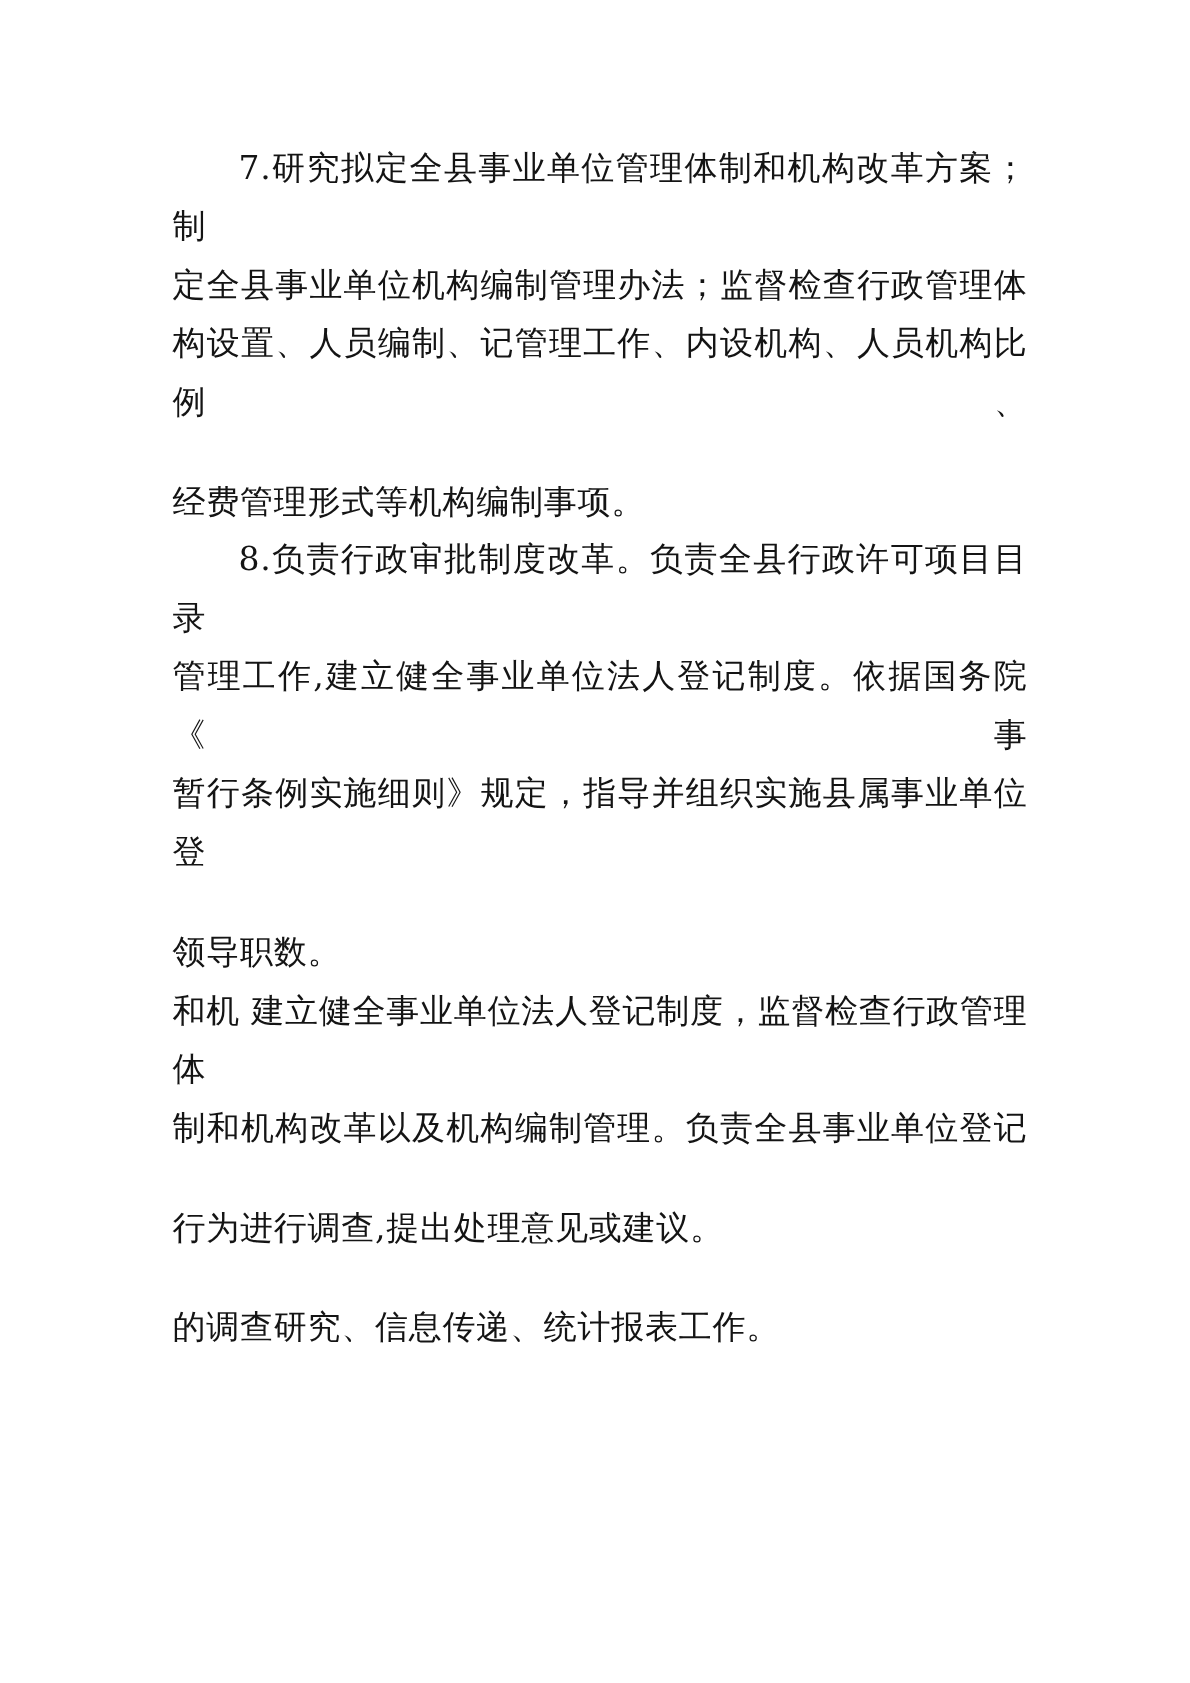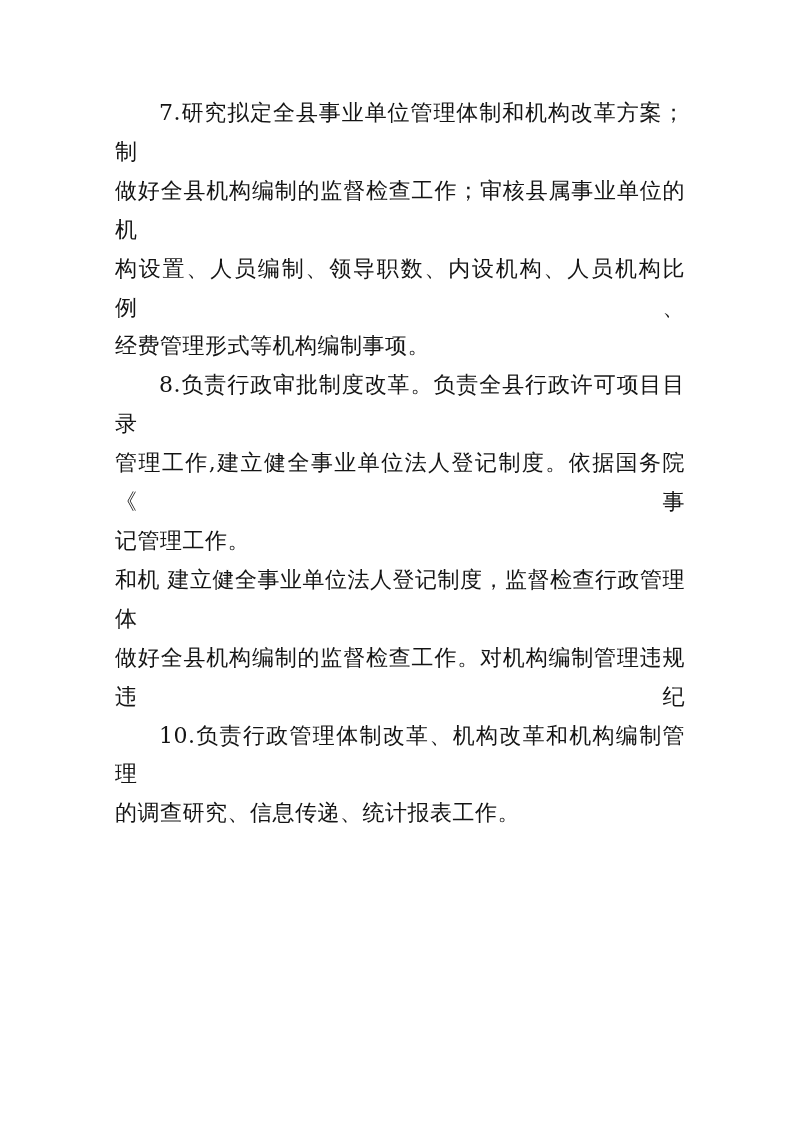--- a/index.html
+++ b/index.html
@@ -31,44 +31,46 @@
     font-size: 22px;
     line-height: 38.9px;
     color: #141414;
     text-align: justify;
     text-align-last: justify;
     -moz-text-align-last: justify;
     letter-spacing: 0.5px;
   }
   .line.last {
     text-align-last: left;
+    margin-top: 28px;
     -moz-text-align-last: left;
   }
   .line.first {
     text-indent: 44px;
   }
 </style>
 </head>
 <body>
 
 <div class="page">
   <div class="content">
       <p class="para body">
         <span class="line first">7.研究拟定全县事业单位管理体制和机构改革方案；制</span>
-        <span class="line">做好全县机构编制的监督检查工作；审核县属事业单位的机</span>
-        <span class="line">构设置、人员编制、领导职数、内设机构、人员机构比例、</span>
+        <span class="line">定全县事业单位机构编制管理办法；监督检查行政管理体</span>
+        <span class="line">构设置、人员编制、记管理工作、内设机构、人员机构比例、</span>
         <span class="line last">经费管理形式等机构编制事项。</span>
       </p>
       <p class="para body">
         <span class="line first">8.负责行政审批制度改革。负责全县行政许可项目目录</span>
         <span class="line">管理工作,建立健全事业单位法人登记制度。依据国务院《事</span>
-        <span class="line last">记管理工作。</span>
+        <span class="line">暂行条例实施细则》规定，指导并组织实施县属事业单位登</span>
+        <span class="line last">领导职数。</span>
       </p>
       <p class="para body">
         <span class="line">和机 建立健全事业单位法人登记制度，监督检查行政管理体</span>
-        <span class="line">做好全县机构编制的监督检查工作。对机构编制管理违规违纪</span>
+        <span class="line">制和机构改革以及机构编制管理。负责全县事业单位登记</span>
+        <span class="line last">行为进行调查,提出处理意见或建议。</span>
       </p>
       <p class="para body">
-        <span class="line first">10.负责行政管理体制改革、机构改革和机构编制管理</span>
         <span class="line last">的调查研究、信息传递、统计报表工作。</span>
       </p>
     </div>
 </div>
 
 </body></html>

